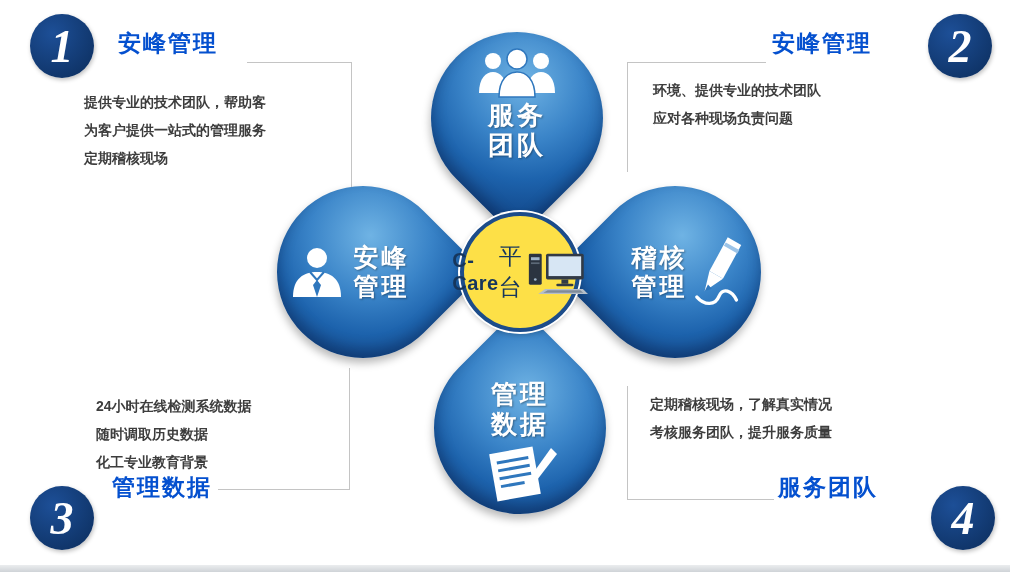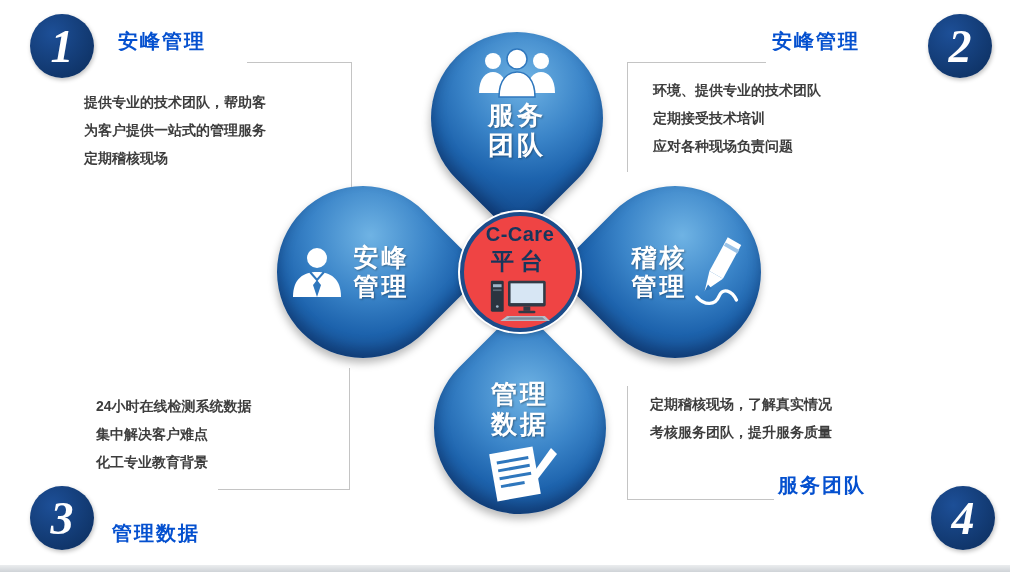--- a/index.html
+++ b/index.html
@@ -20,24 +20,24 @@
                 background:radial-gradient(circle at 35% 30%, #1d4f97, #0f3468 78%);
                 color:#fff; display:flex; align-items:center; justify-content:center;
                 font-family:"Liberation Serif", serif; font-style:italic; font-weight:bold; font-size:46px;
                 box-shadow:1px 2px 4px rgba(0,0,0,.25); }
   .pos-n1 { left:30px;  top:14px; }
   .pos-n2 { left:928px; top:14px; }
   .pos-n3 { left:30px;  top:486px; }
   .pos-n4 { left:931px; top:486px; }
 
   
-  .corner-title { position:absolute; z-index:3; font-size:20px; font-weight:bold; color:#0450cf; letter-spacing:2px; }
+  .corner-title { position:absolute; z-index:3; font-size:23px; font-weight:bold; color:#0450cf; letter-spacing:2px; }
   .pos-t-tl { left:118px; top:28px; }
   .pos-t-tr { left:772px; top:28px; }
-  .pos-t-bl { left:112px; top:472px;margin-top:48px; }
+  .pos-t-bl { left:112px; top:472px; }
   .pos-t-br { left:778px; top:472px; }
 
   
   .text-block { position:absolute; z-index:3; font-size:14px; font-weight:600; color:#3d3d3d; }
   .text-block .tline { height:28px; line-height:28px; white-space:nowrap; }
   .pos-b-tl { left:84px;  top:88px; }
   .pos-b-tr { left:653px; top:76px; }
   .pos-b-bl { left:96px;  top:392px; }
   .pos-b-br { left:650px; top:390px; }
 
@@ -56,25 +56,25 @@
   .inner-right  { flex-direction:row;    padding-left:28px;   gap:7px; }
   .inner-bottom { flex-direction:column; padding-top:28px;    gap:3px; }
   .petal-label { color:#fff; font-weight:bold; text-align:center; line-height:1.15;
                  letter-spacing:3px; text-shadow:1px 1px 2px rgba(0,0,0,.35); }
   .lbl-lg { font-size:26px; }
   .lbl-md { font-size:25px; }
   .picon { display:inline-flex; line-height:0; }
 
   
   .center-circle { position:absolute; left:460px; top:212px; width:120px; height:120px; z-index:5;
-                   border-radius:50%; background:#ef4444; border:4px solid #1c4c8a;
+                   border-radius:50%; background:#fde047; border:4px solid #1c4c8a;
                    box-shadow:0 0 0 2px #ffffff, 0 2px 6px rgba(0,0,0,.3);
-                   display:flex; flex-direction:column; align-items:center; justify-content:center; }
+                   display:flex; flex-direction:row; align-items:center; justify-content:center; }
   .center-line1 { font-size:20px; font-weight:bold; color:#16365c; letter-spacing:.5px; }
-  .center-line2 { font-size:23px; font-weight:bold; color:#16365c; letter-spacing:6px; margin-left:0; }
+  .center-line2 { font-size:23px; font-weight:normal; color:#16365c; letter-spacing:6px; margin-left:0; }
   .center-comp { margin-top:2px; line-height:0; }
 </style>
 </head>
 <body>
 
 <div class="stage">
 
   <div class="connector conn-tl"></div>
   <div class="connector conn-tr"></div>
   <div class="connector conn-bl"></div>
@@ -89,31 +89,30 @@
     <div class="tline">为客户提供一站式的管理服务</div>
     <div class="tline">定期稽核现场</div>
   </div>
 
   <div class="num-circle pos-n2">
     <span>2</span>
   </div>
   <div class="corner-title pos-t-tr">安峰管理</div>
   <div class="text-block pos-b-tr">
     <div class="tline">环境、提供专业的技术团队</div>
-    <div class="tline">定期接受技术培训</div>
     <div class="tline">应对各种现场负责问题</div>
   </div>
 
   <div class="num-circle pos-n3">
     <span>3</span>
   </div>
   <div class="corner-title pos-t-bl">管理数据</div>
   <div class="text-block pos-b-bl">
     <div class="tline">24小时在线检测系统数据</div>
-    <div class="tline">集中解决客户难点</div>
+    <div class="tline">随时调取历史数据</div>
     <div class="tline">化工专业教育背景</div>
   </div>
 
   <div class="num-circle pos-n4">
     <span>4</span>
   </div>
   <div class="corner-title pos-t-br">服务团队</div>
   <div class="text-block pos-b-br">
     <div class="tline">定期稽核现场，了解真实情况</div>
     <div class="tline">考核服务团队，提升服务质量</div>

